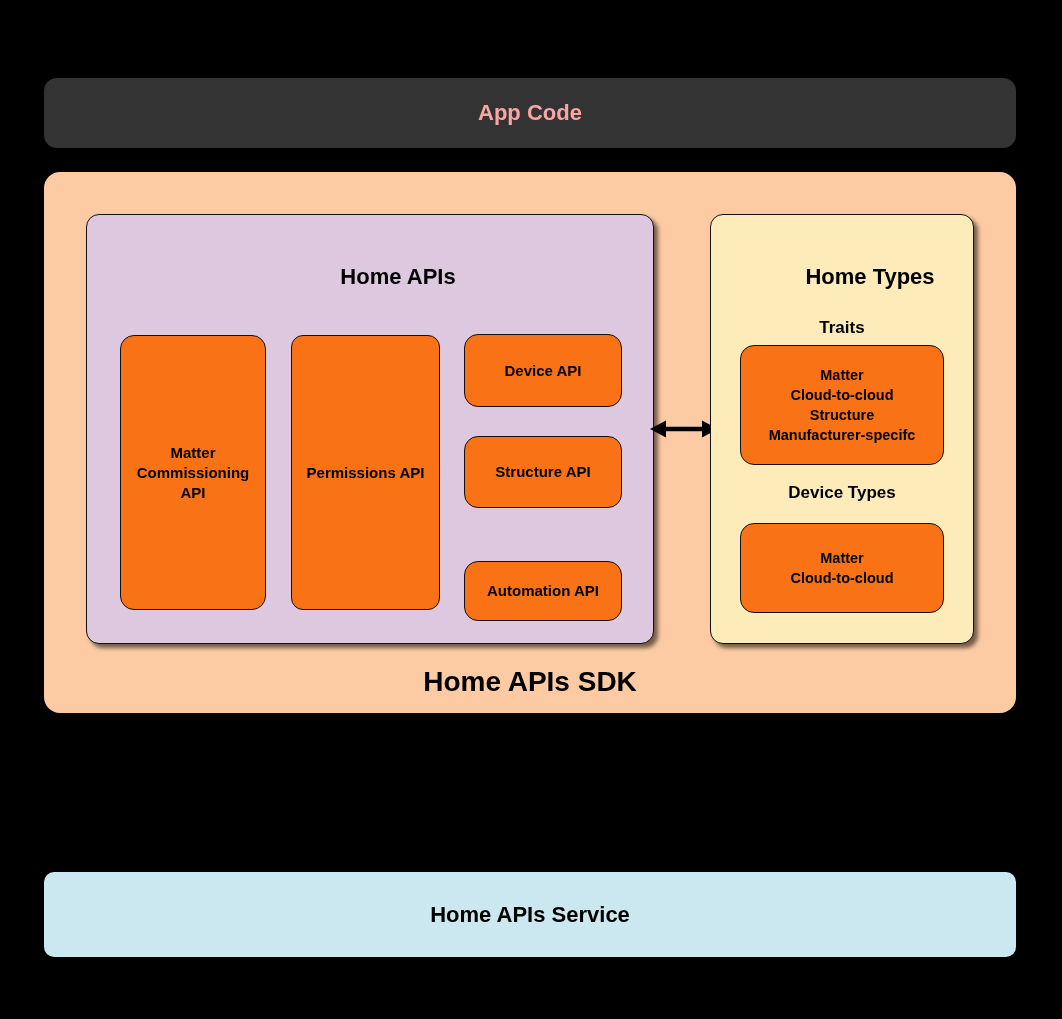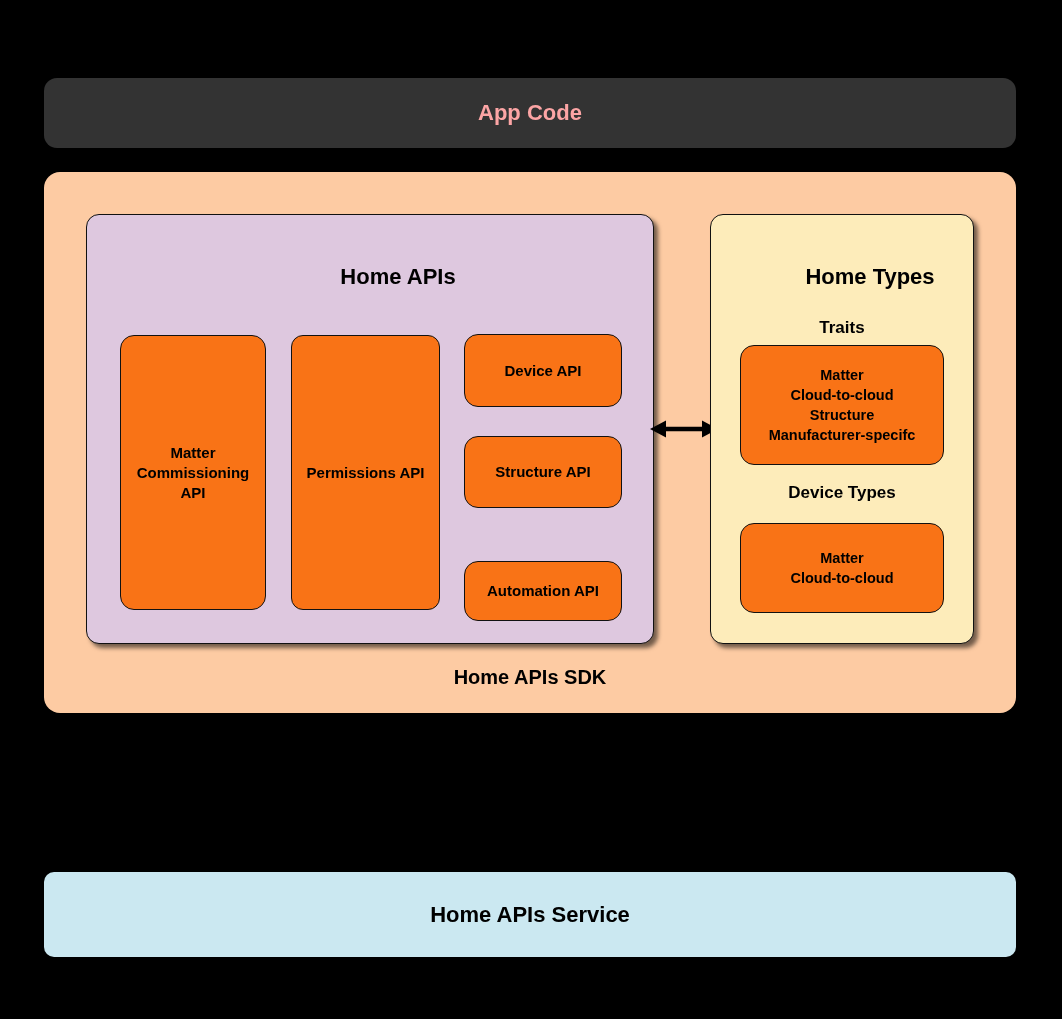--- a/index.html
+++ b/index.html
@@ -113,21 +113,21 @@
     width: 68px;
     height: 24px;
   }
   .sdk-label {
     position: absolute;
     left: 0;
     width: 100%;
     top: 494px;
     text-align: center;
     font-weight: bold;
-    font-size: 20px;
+    font-size: 28px;
     color: #000000;
   }
 </style>
 </head>
 <body>
 
 <div class="canvas">
 
   <div class="bar app-code">
     <span>App Code</span>

